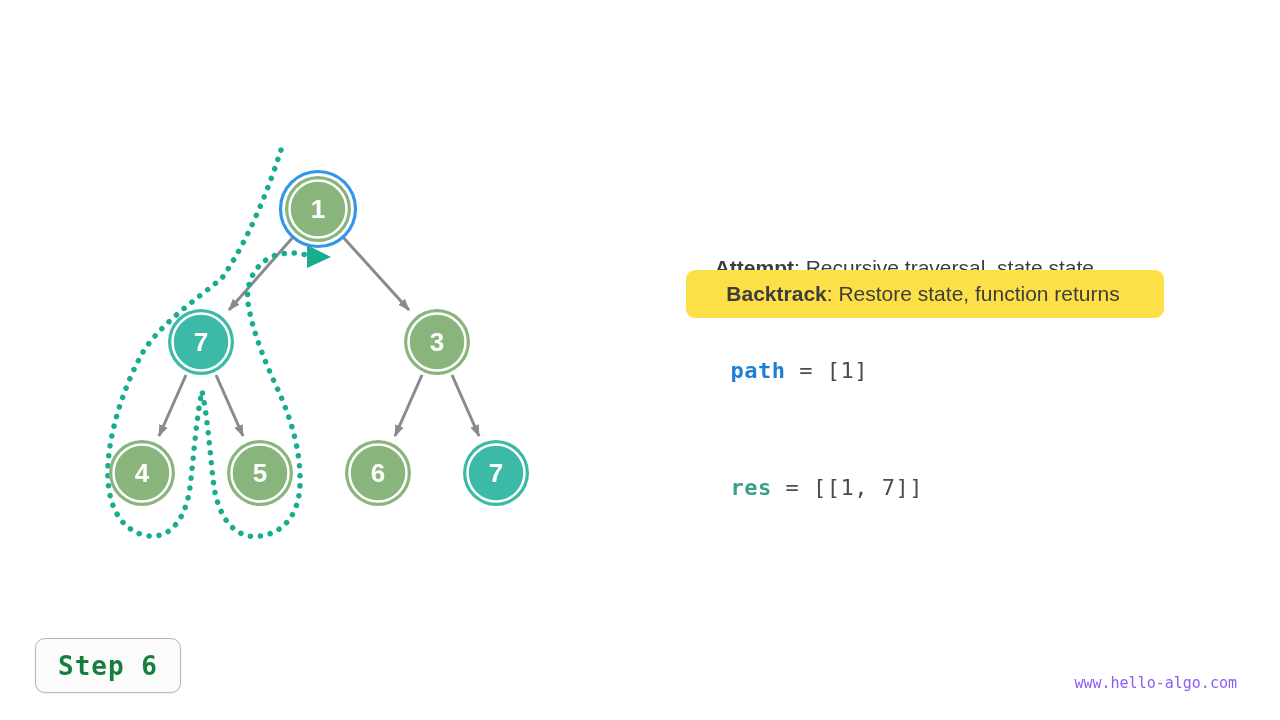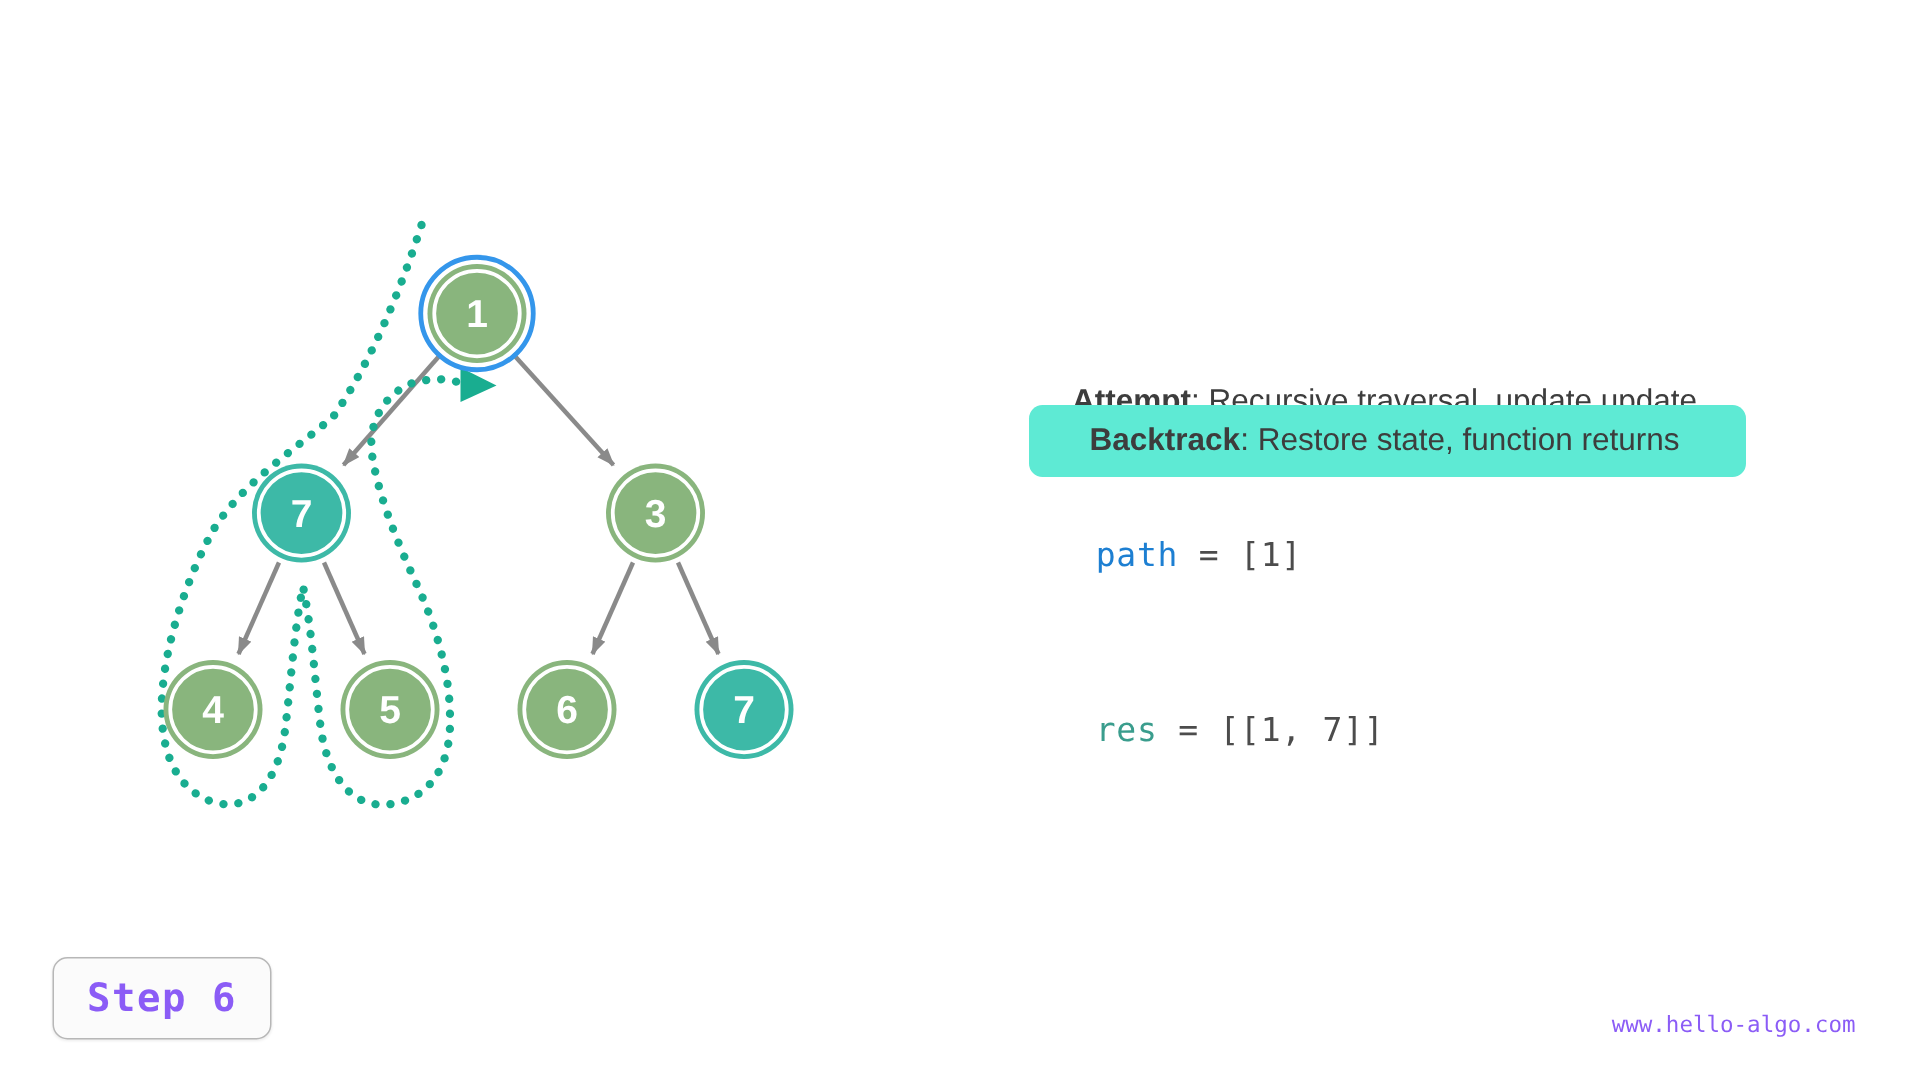--- a/index.html
+++ b/index.html
@@ -20,56 +20,56 @@
     font-size: 21px;
     color: #3d3d3d;
     white-space: pre;
   }
   .side-panel-line .label { font-weight: bold; margin-top: 22px; }
   .attempt-line { top: 232px; }
   .backtrack-box {
     position: absolute;
     left: 686px; top: 270px;
     width: 478px; height: 48px;
-    background: #5eead4;
+    background: #fde047;
     border-radius: 9px;
     display: flex;
     align-items: center;
     padding-left: 17px;
   }
   .code-line {
     position: absolute;
     left: 703px;
     font-family: "DejaVu Sans Mono", monospace;
     font-size: 22px;
     color: #4c4c4c;
     font-weight: 500;
     white-space: pre;
     letter-spacing: 0.5px;
   }
   .path-line { top: 333px; }
   .res-line  { top: 450px; }
-  .code-line .var { font-weight: normal; }
+  .code-line .var { font-weight: bold; }
   .path-line .var { color: #1d7fd2; }
   .res-line  .var { color: #3a9d8d; }
   .step-badge {
     position: absolute;
     left: 35px; top: 638px;
     width: 146px; height: 55px;
     border: 1.5px solid #b7b7b7;
     border-radius: 10px;
     background: #fbfbfb;
     box-shadow: 0 1px 2px rgba(0,0,0,0.08);
     display: flex;
     align-items: center;
     justify-content: center;
     font-family: "DejaVu Sans Mono", monospace;
     font-weight: bold;
     font-size: 26px;
-    color: #8b5cf6;
+    color: #15803d;
     letter-spacing: 1px;
   }
   .watermark {
     position: absolute;
     right: 43px; top: 674px;
     font-family: "DejaVu Sans Mono", monospace;
     font-size: 15px;
     color: #8b5cf6;
   }
   .node-label {
@@ -163,21 +163,21 @@
   </g>
 
   <g>
     <circle cx="496" cy="473" r="33" fill="#3db9a7"></circle>
     <circle class="white-ring" cx="496" cy="473" r="28.5"></circle>
     <text class="node-label" x="496" y="482">7</text>
   </g>
 </svg>
 
 <div class="side-panel-line attempt-line">
-  <span class="label">Attempt</span><span>: Recursive traversal, update update</span>
+  <span class="label">Attempt</span><span>: Recursive traversal, state state</span>
 </div>
 
 <div class="backtrack-box">
   <div class="side-panel-line" style="position:static;">
     <span class="label">Backtrack</span><span>: Restore state, function returns</span>
   </div>
 </div>
 
 <div class="code-line path-line">
   <span class="var">path</span><span> = [1]</span>

